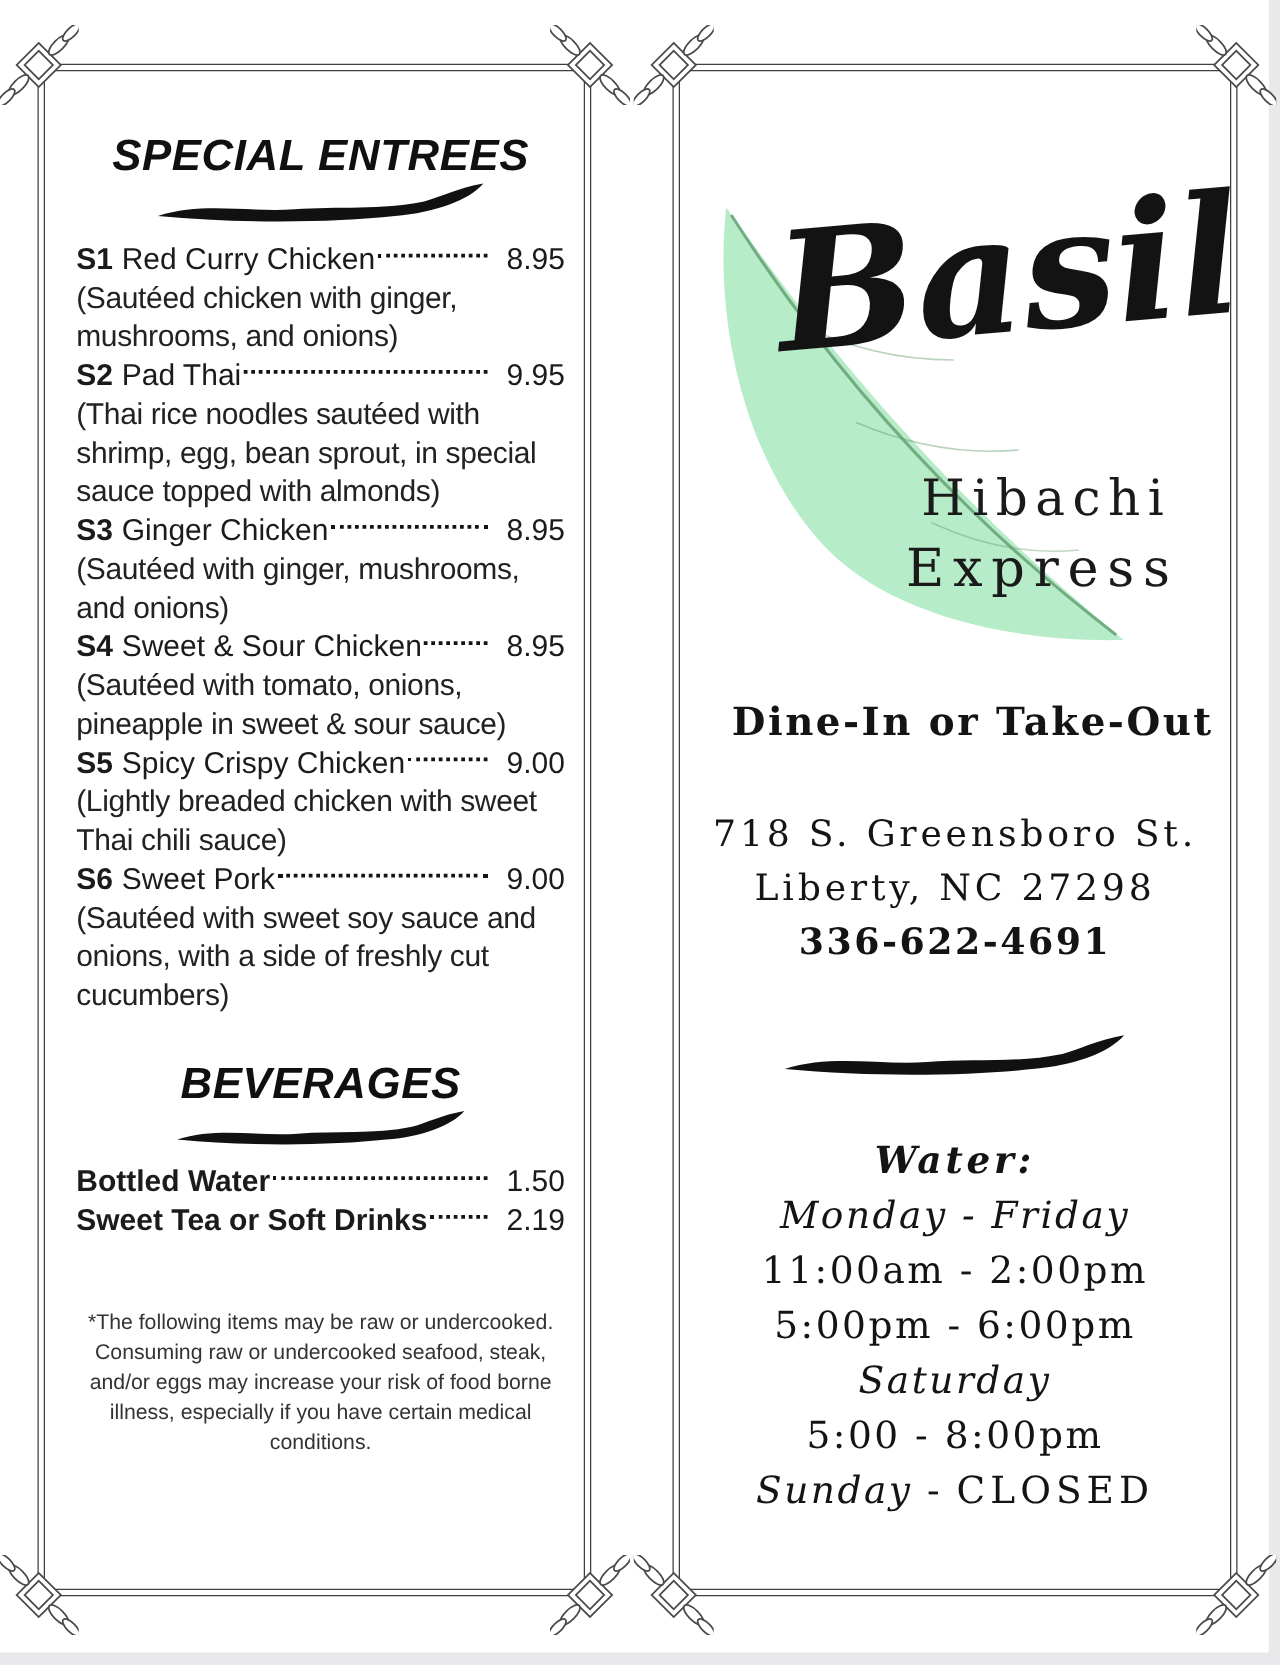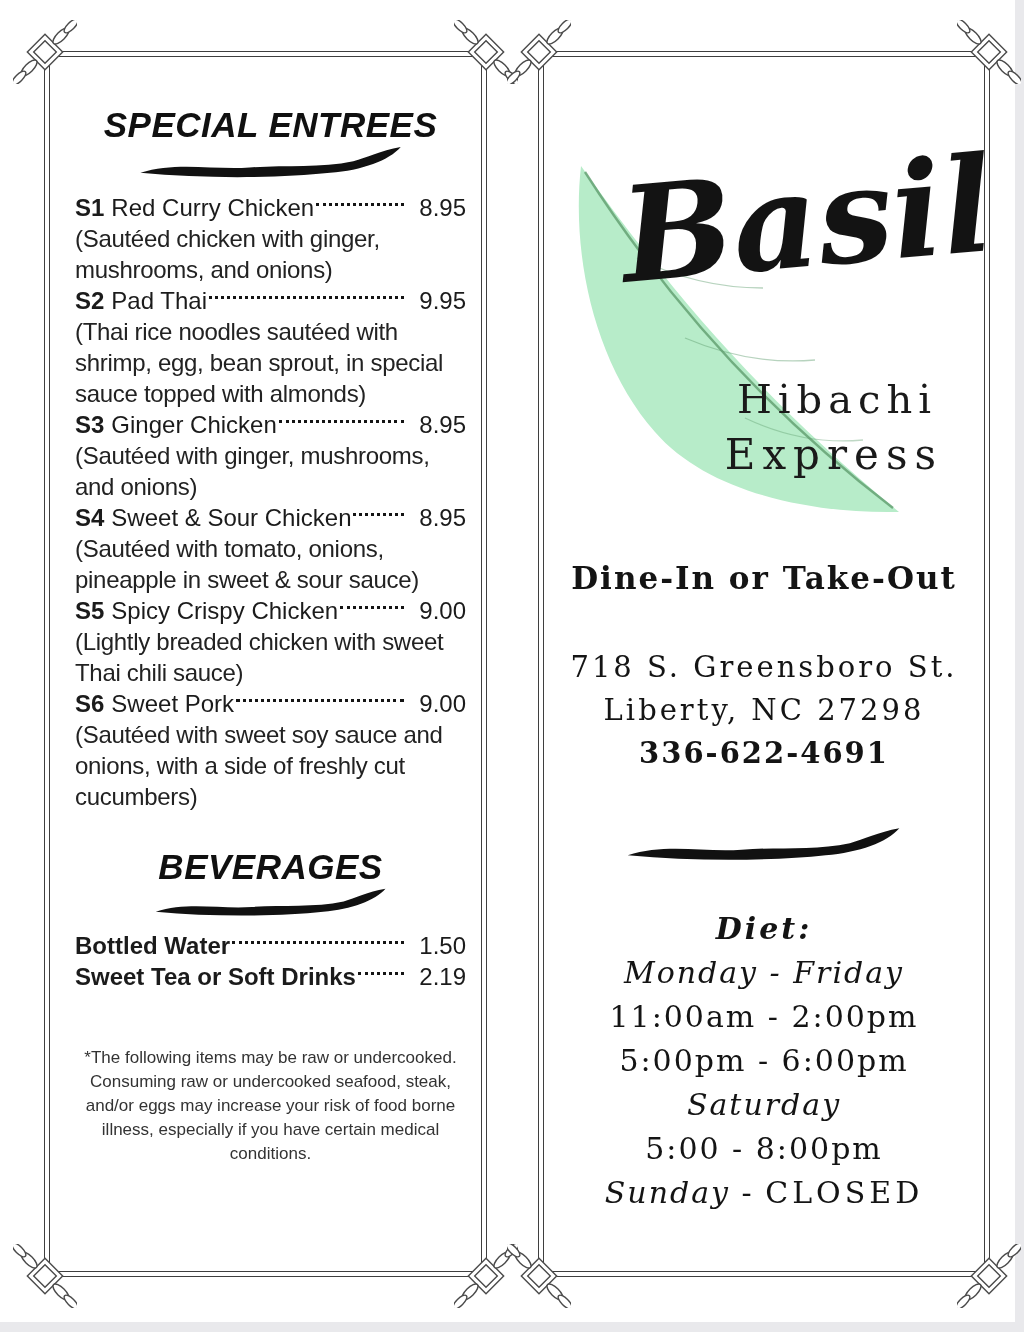--- a/index.html
+++ b/index.html
@@ -2,21 +2,21 @@
 <html><head>
 <meta charset="utf-8">
 <style>
   html,body{margin:0;padding:0;background:#ffffff;}
   .page{position:relative;width:1024px;height:1332px;background:#ffffff;overflow:hidden;
         font-family:"Liberation Sans",sans-serif;color:#1b1b1b;}
 
   
   .panel{position:absolute;top:51px;height:1226px;border:1.6px solid #3f3f3f;box-sizing:border-box;background:#fff;}
   .panel::before{content:"";position:absolute;inset:4px;border:1px solid #3f3f3f;pointer-events:none;}
-  .panel-left{left:44px;width:443px;}
+  .panel-left{left:30px;width:443px;}
   .panel-right{left:538px;width:452px;}
 
   .corner{position:absolute;width:64px;height:64px;z-index:5;}
   .corner.tl{top:-32px;left:-32px;}
   .corner.tr{top:-32px;right:-32px;transform:rotate(90deg);}
   .corner.br{bottom:-32px;right:-32px;}
   .corner.bl{bottom:-32px;left:-32px;transform:rotate(90deg);}
 
   
   .lp-content{position:absolute;inset:0;padding:52px 20px 0 30px;box-sizing:border-box;}
@@ -41,21 +41,21 @@
   .rp-content{position:absolute;inset:0;padding:0 18px;box-sizing:border-box;
               font-family:"DejaVu Serif",serif;text-align:center;color:#141414;}
   .logo{position:relative;margin:106px auto 0;width:410px;height:362px;text-align:left;}
   .leaf-svg{position:absolute;left:8px;top:2px;z-index:1;}
   .wordmark{position:absolute;left:62px;top:-4px;z-index:2;
             font-family:"DejaVu Serif",serif;font-style:italic;font-weight:600;
             font-size:132px;line-height:1;transform:rotate(-5deg);color:#131313;}
   .logo-sub{position:absolute;z-index:2;font-family:"DejaVu Serif",serif;color:#1a1a1a;}
   .logo-sub.hibachi{right:32px;top:218px;font-size:40px;letter-spacing:6px;}
   .logo-sub.express{right:26px;top:272px;font-size:42px;letter-spacing:7px;}
-  .tagline{margin-top:40px;font-size:31px;font-weight:bold;letter-spacing:2px;}
+  .tagline{margin-top:40px;font-size:31px;font-weight:bold;letter-spacing:2px;text-align:right;}
   .address{margin-top:50px;font-size:29px;line-height:43px;letter-spacing:3px;}
   .phone{font-weight:bold;letter-spacing:2px;}
   .divider-swoosh{display:block;margin:52px auto 0;}
   .hours{margin-top:44px;font-size:30px;line-height:44px;letter-spacing:2px;}
   .hours-label{font-weight:bold;font-style:italic;letter-spacing:3px;}
   .hl.it{font-style:italic;}
   .sunday-row .day{font-style:italic;}
   .sunday-row .status{letter-spacing:4px;}
 
   
@@ -227,21 +227,21 @@
         <div>718 S. Greensboro St.</div>
         <div>Liberty, NC 27298</div>
         <div class="phone">336-622-4691</div>
       </div>
 
       <svg class="divider-swoosh" width="280" height="36" viewBox="0 0 300 38">
           <use href="#swoosh-path" fill="#111"></use>
         </svg>
 
       <div class="hours">
-        <div class="hours-label">Diet:</div>
+        <div class="hours-label">Water:</div>
         <div class="hl it">Monday - Friday</div>
         <div class="hl">11:00am - 2:00pm</div>
         <div class="hl">5:00pm - 6:00pm</div>
         <div class="hl it">Saturday</div>
         <div class="hl">5:00 - 8:00pm</div>
         <div class="hl sunday-row">
           <span class="day">Sunday</span>
           <span>-</span>
           <span class="status">CLOSED</span>
         </div>

